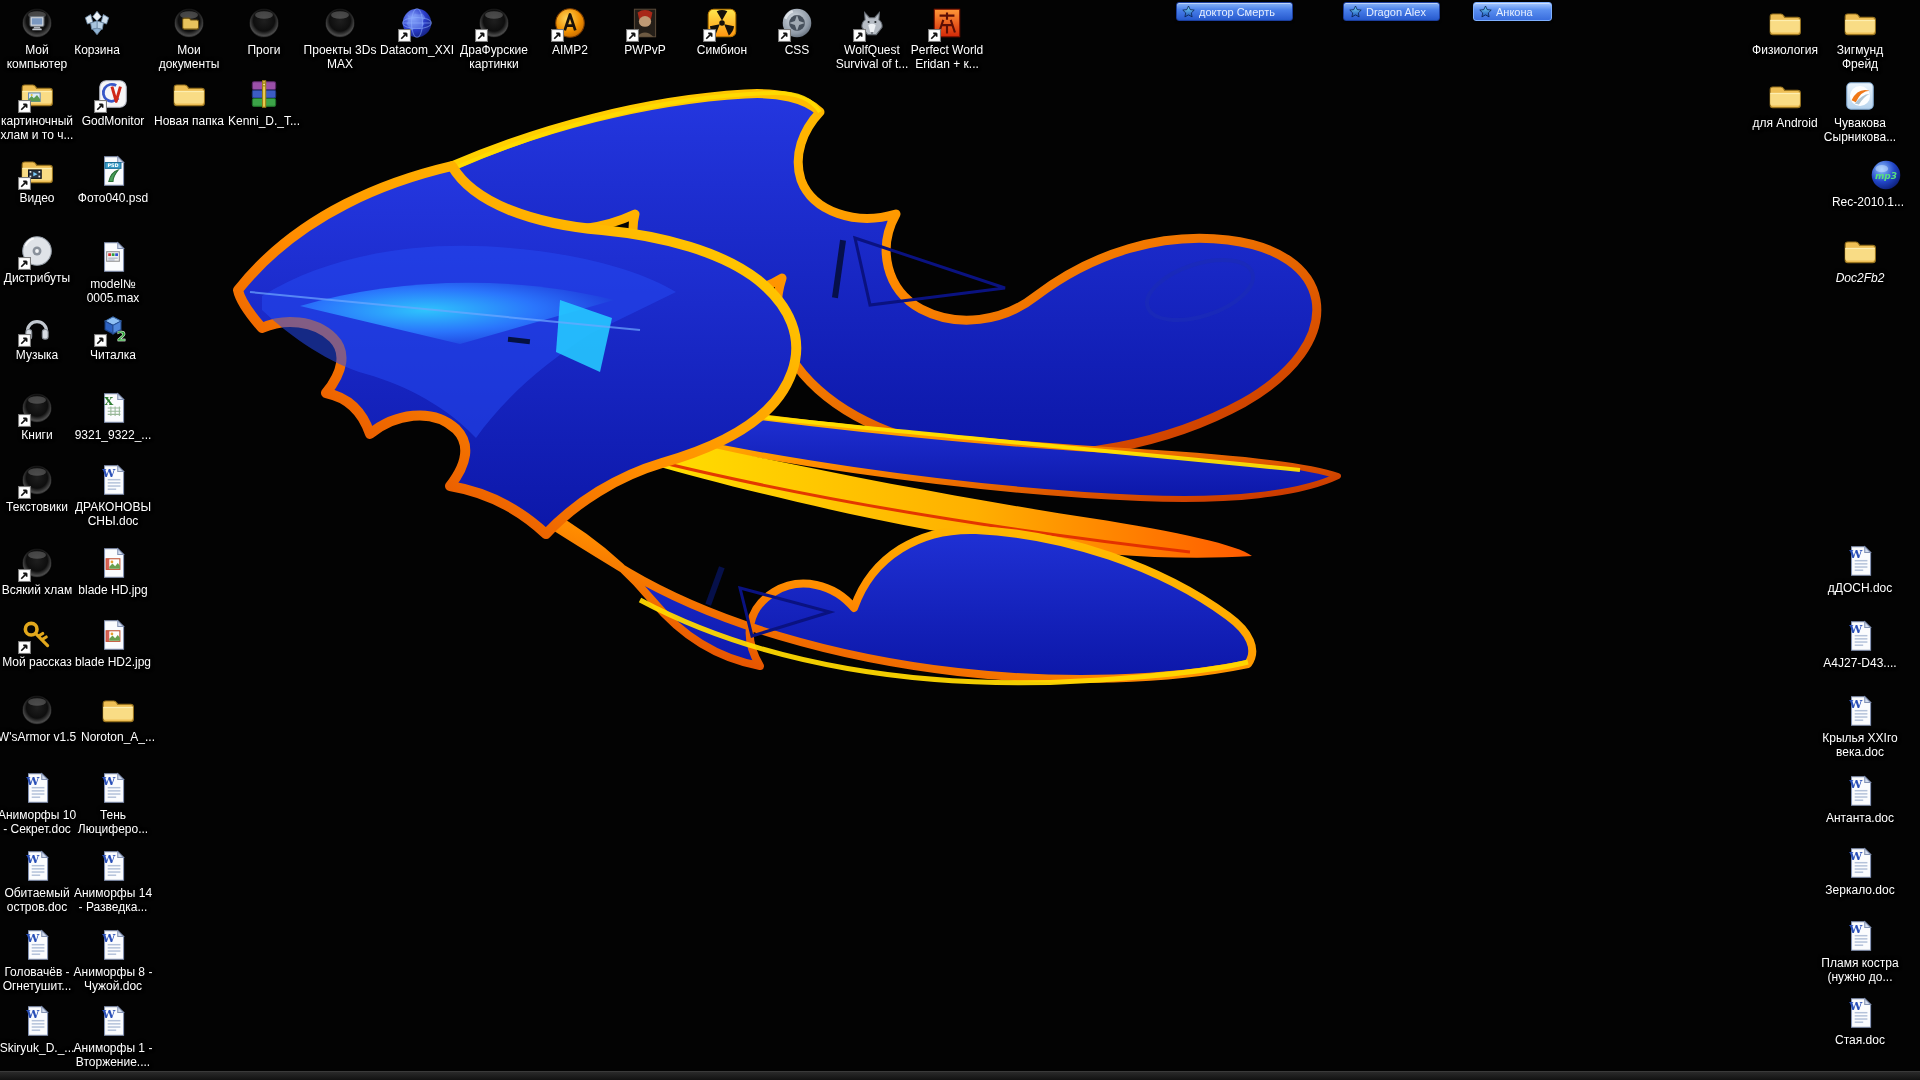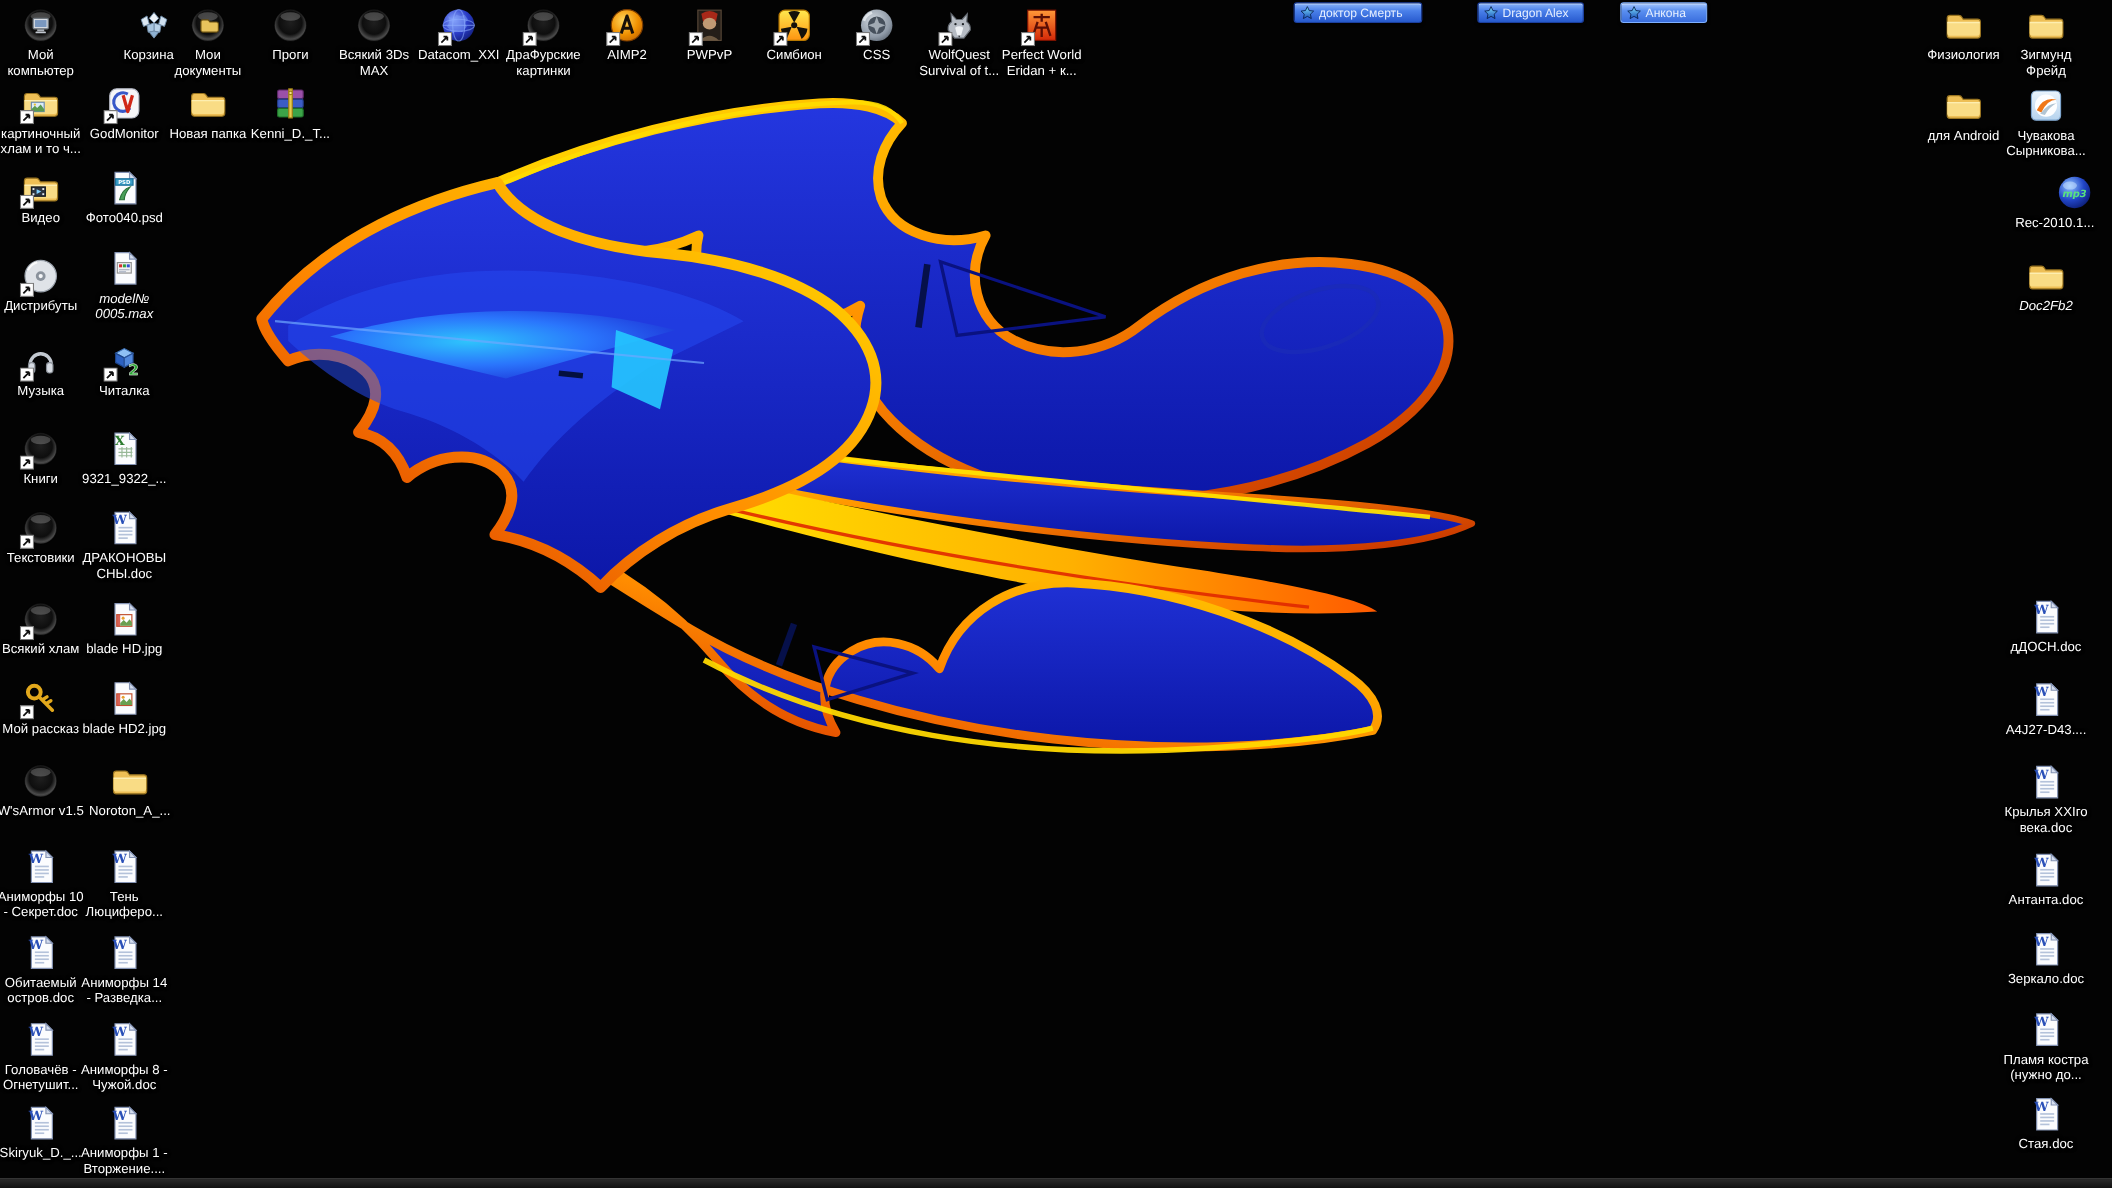--- a/index.html
+++ b/index.html
@@ -164,21 +164,21 @@
             <rect x="12" y="12.5" width="10" height="6" fill="#7a98c0"></rect>
             <rect x="14" y="20.5" width="6" height="1.6" fill="#aab0b8"></rect>
             <rect x="12.5" y="22.3" width="9" height="1.6" rx="0.8" fill="#c2c8d0"></rect>
           </svg>
         </div>
         <div class="label">
           <div>Мой</div>
           <div>компьютер</div>
         </div>
       </div>
-      <div class="icon" style="left: 70px; top: 5px; align-items: flex-end;">
+      <div class="icon" style="left: 53px; top: 5px;">
         <div class="glyph">
           <svg viewBox="0 0 34 34">
             <g stroke="#708ca8" stroke-width="0.8">
               <path d="M17,6 l4,5 -4,4 -4,-4 z" fill="#eef3f8"></path>
               <path d="M23,9 l5,3 -2,6 -5,-2 z" fill="#cfe0ef"></path>
               <path d="M11,9 l-5,3 2,6 5,-2 z" fill="#dce8f2"></path>
               <path d="M17,15 l6,2 -1,6 -5,-1 z" fill="#b9d2e8"></path>
               <path d="M17,15 l-6,2 1,6 5,-1 z" fill="#a7c4de"></path>
               <path d="M13,23 l4,-1 4,1 -4,5 z" fill="#8fb2d2"></path>
             </g>
@@ -216,21 +216,21 @@
       </div>
       <div class="icon" style="left: 296px; top: 5px;">
         <div class="glyph">
           <svg viewBox="0 0 34 34">
             <circle cx="17" cy="17" r="13.8" fill="url(#dcg)"></circle>
             <ellipse cx="17" cy="9.5" rx="8.5" ry="3.6" fill="#ffffff" opacity="0.22"></ellipse>
             <circle cx="17" cy="17" r="13.8" fill="none" stroke="#000000" opacity="0.6"></circle>
           </svg>
         </div>
         <div class="label">
-          <div>Всякий 3Ds</div>
+          <div>Проекты 3Ds</div>
           <div>MAX</div>
         </div>
       </div>
       <div class="icon" style="left: 373px; top: 5px;">
         <div class="glyph">
           <svg viewBox="0 0 34 34">
             <circle cx="17" cy="17" r="13.5" fill="url(#glg)"></circle>
             <path d="M8,9 q5,4 7,-1 q4,2 7,0 l3,4 q-4,3 -1,6 l-4,5 q-5,-2 -8,1 l-5,-6 q3,-4 1,-9" fill="#7fa0f8" opacity="0.5"></path>
             <ellipse cx="17" cy="17" rx="13.5" ry="5.2" fill="none" stroke="#8fb0ff" opacity="0.55"></ellipse>
             <ellipse cx="17" cy="17" rx="5.2" ry="13.5" fill="none" stroke="#8fb0ff" opacity="0.55"></ellipse>
@@ -500,21 +500,21 @@
             <svg viewBox="0 0 12 12">
               <rect x="0.5" y="0.5" width="11" height="11" fill="#ffffff" stroke="#7a7a7a"></rect>
               <path d="M3,9 L8,4 M8,4 H4.8 M8,4 V7.2" fill="none" stroke="#101010" stroke-width="1.5"></path>
             </svg>
           </span>
         </div>
         <div class="label">
           <div>Дистрибуты</div>
         </div>
       </div>
-      <div class="icon" style="left: 69px; top: 226px; font-style: italic;">
+      <div class="icon" style="left: 69px; top: 239px;">
         <div class="glyph">
           <svg viewBox="0 0 34 34">
             <path d="M9,3.5 h12.5 l5.5,5.5 v21.5 h-18 z" fill="#fbfcfe" stroke="#8493b4"></path>
             <path d="M21.5,3.5 v5.5 h5.5 z" fill="#d4ddee" stroke="#8493b4"></path>
             <rect x="11" y="12" width="12" height="9" fill="#f4f4f4" stroke="#909090"></rect>
             <rect x="12.5" y="13.5" width="2.6" height="2.6" fill="#d43030"></rect>
             <rect x="15.8" y="13.5" width="2.6" height="2.6" fill="#30a040"></rect>
             <rect x="19.1" y="13.5" width="2.6" height="2.6" fill="#3050d4"></rect>
             <g fill="#b0b8c8">
               <rect x="12.5" y="17.5" width="9" height="1.2"></rect>

